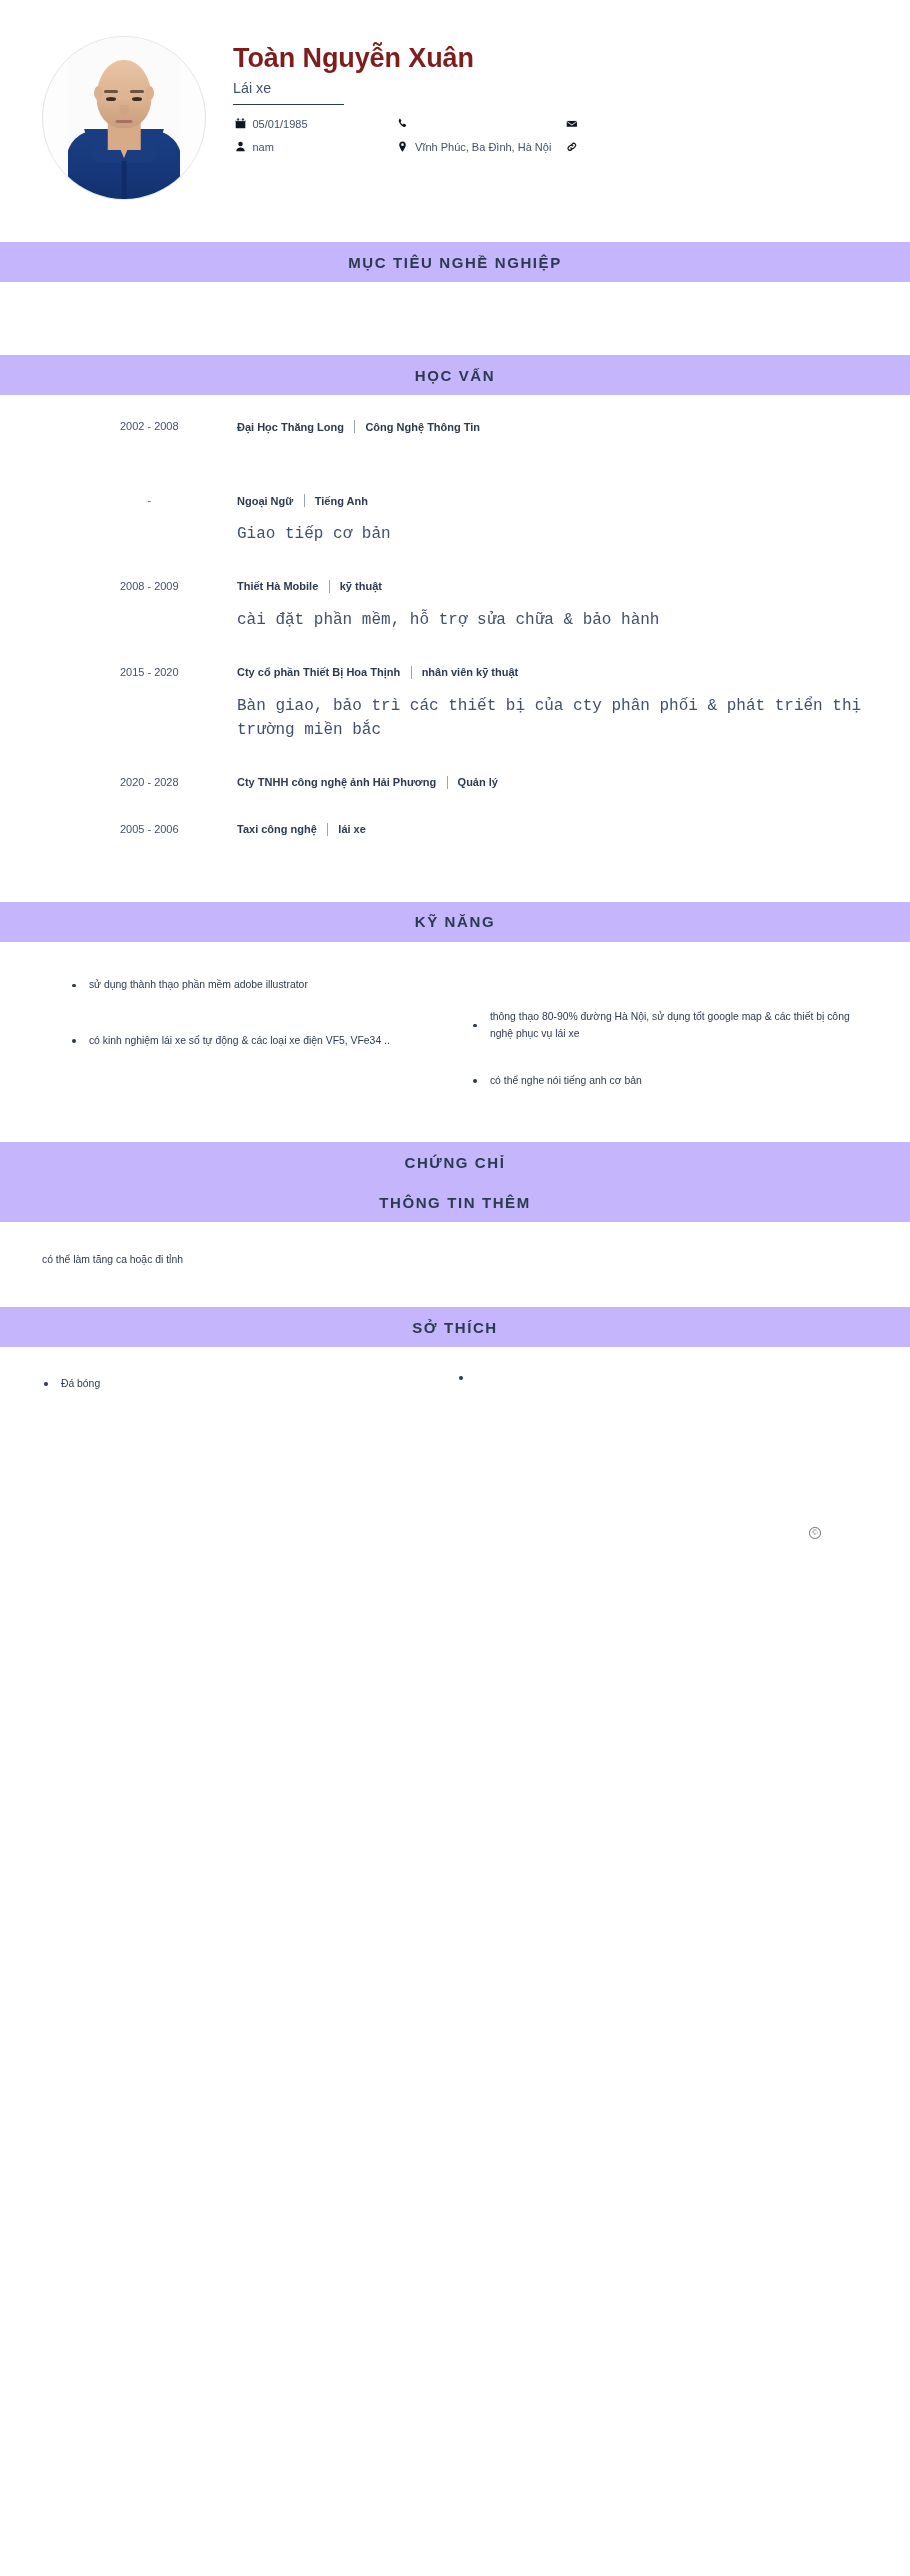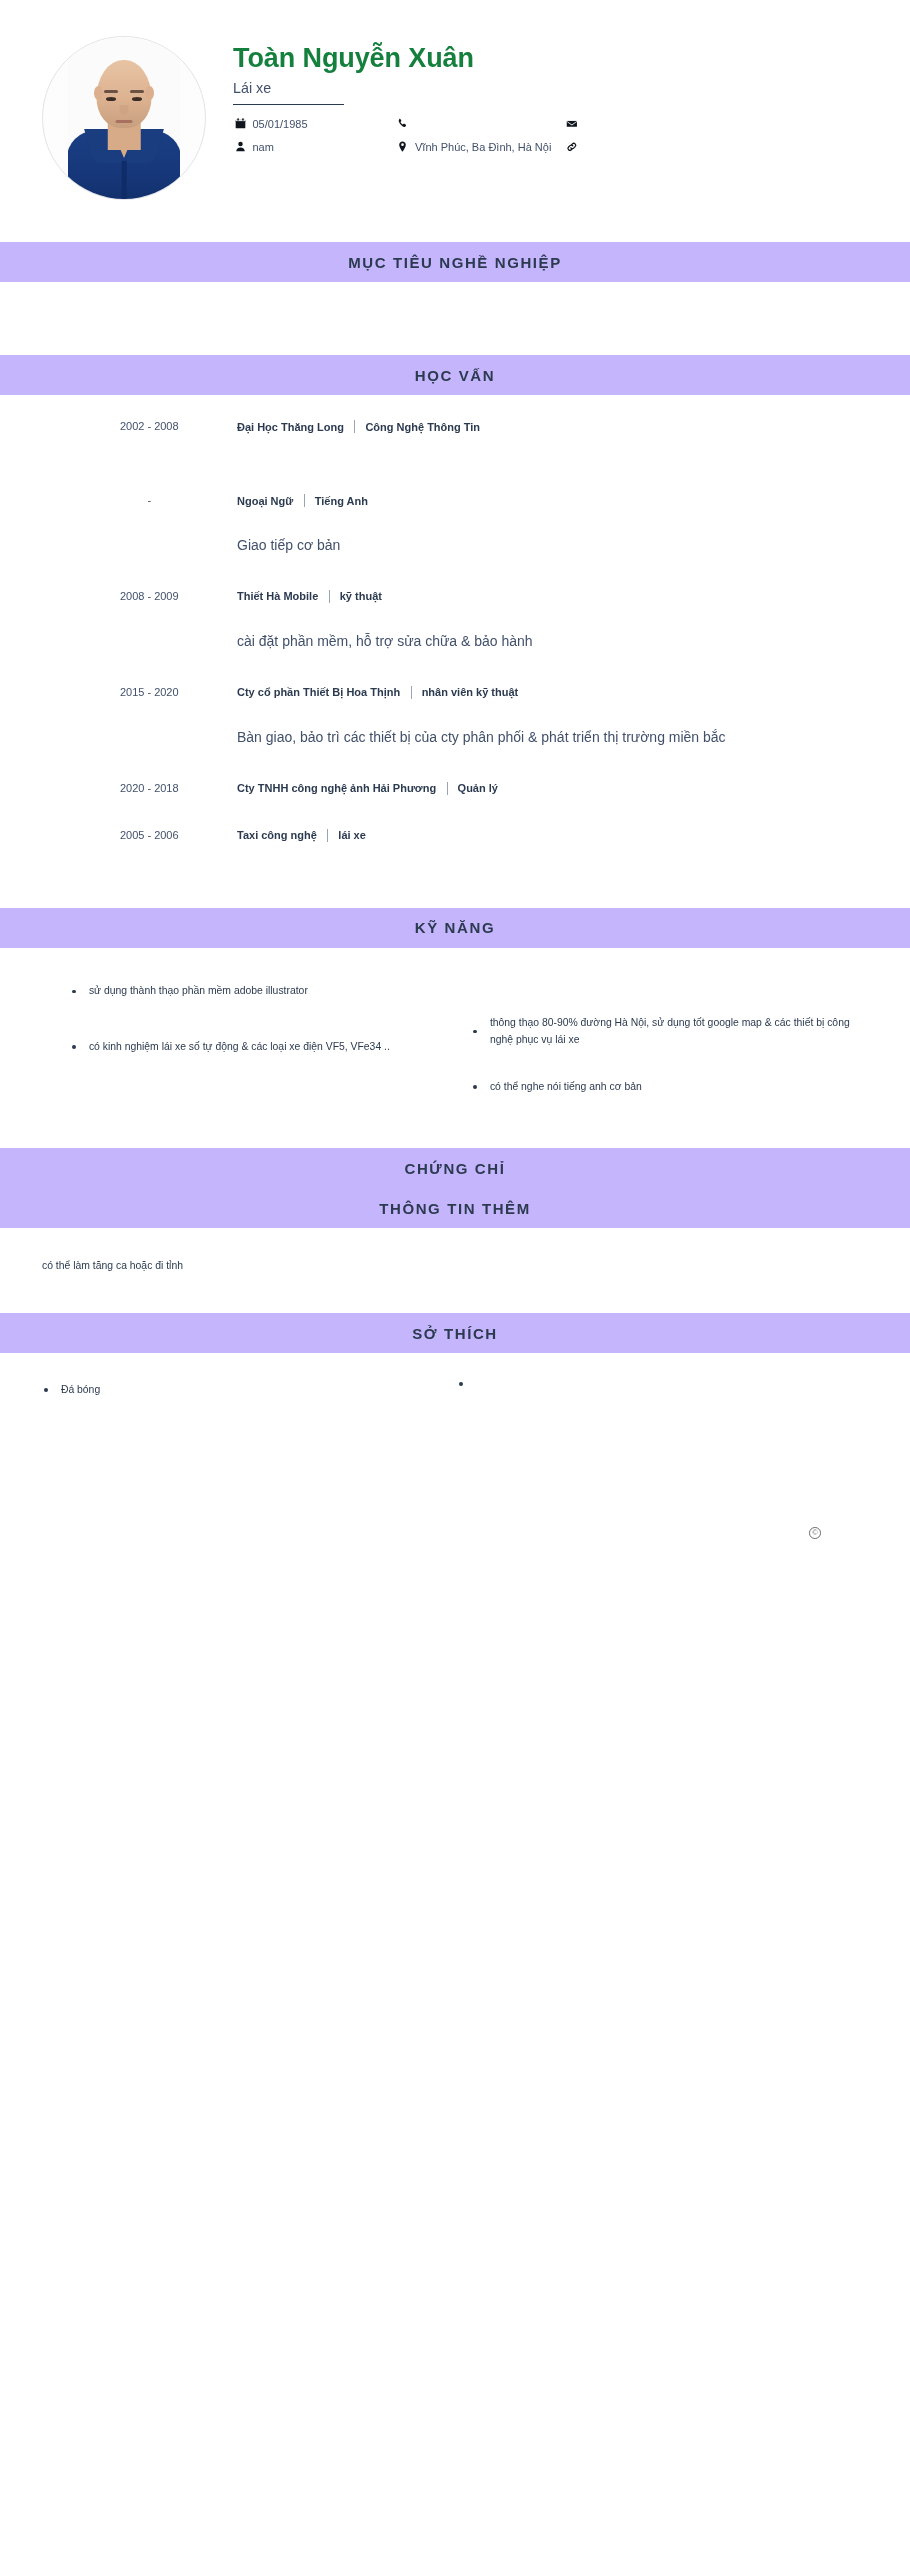--- a/index.html
+++ b/index.html
@@ -167,21 +167,21 @@
   .header-main {
     padding-left: 27px;
     padding-top: 6.5px;
     flex: 1;
   }
 
   .name {
     font-size: 27px;
     font-weight: 700;
     letter-spacing: -0.1px;
-    color: #15803d;
+    color: #7f1d1d;
     line-height: 1.15;
   }
 
   .job-title {
     font-size: 14.3px;
     font-weight: 400;
     color: #41506a;
     margin-top: 6.5px;
     padding-bottom: 7.8px;
     display: inline-block;
@@ -257,24 +257,25 @@
     white-space: nowrap;
   }
   .sep {
     display: inline-block;
     width: 0.7px;
     height: 13px;
     background: #9aa5b3;
     margin: 0 10.4px;
   }
   .entry-desc {
-    font-size: 14px;
+    font-size: 16px;
     color: #41506a;
-    margin-top: 28px;
+    margin-top: 15px;
     line-height: 1.5;
+    font-family: Liberation Mono, monospace;
   }
 
   
   .bullet-grid {
     display: grid;
     grid-template-columns: 1fr 1fr;
     column-gap: 16px;
   }
   .bullet-col { padding: 0; }
   .bullet-item {
@@ -457,21 +458,21 @@
         <div class="entry-head">
           <span>Cty cổ phần Thiết Bị Hoa Thịnh</span>
           <span class="sep"></span>
           <span>nhân viên kỹ thuật</span>
         </div>
         <div class="entry-desc">Bàn giao, bảo trì các thiết bị của cty phân phối &amp; phát triển thị trường miền bắc</div>
       </div>
     </div>
 
     <div class="entry" style="margin-top:34px;">
-      <div class="entry-date">2020  -  2018</div>
+      <div class="entry-date">2020  -  2028</div>
       <div class="entry-main">
         <div class="entry-head">
           <span>Cty TNHH  công nghệ ảnh Hải Phương</span>
           <span class="sep"></span>
           <span>Quản lý</span>
         </div>
       </div>
     </div>
 
     <div class="entry" style="margin-top:34px;">

